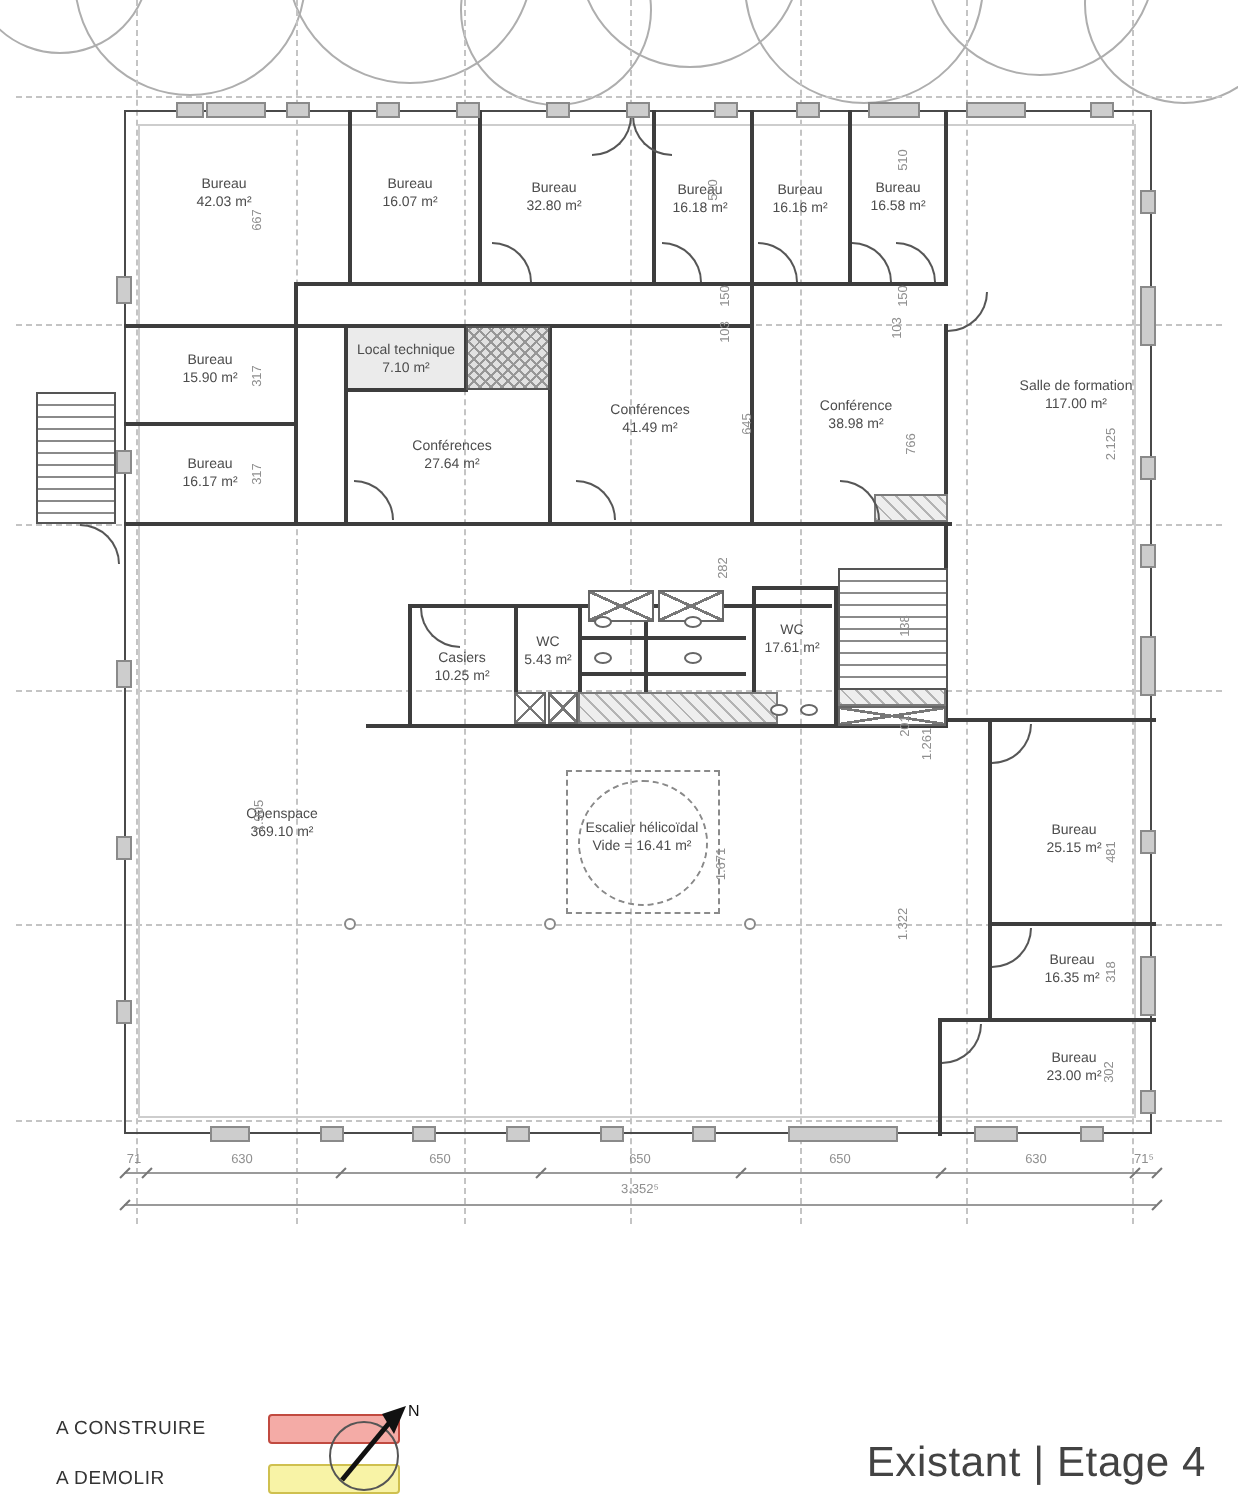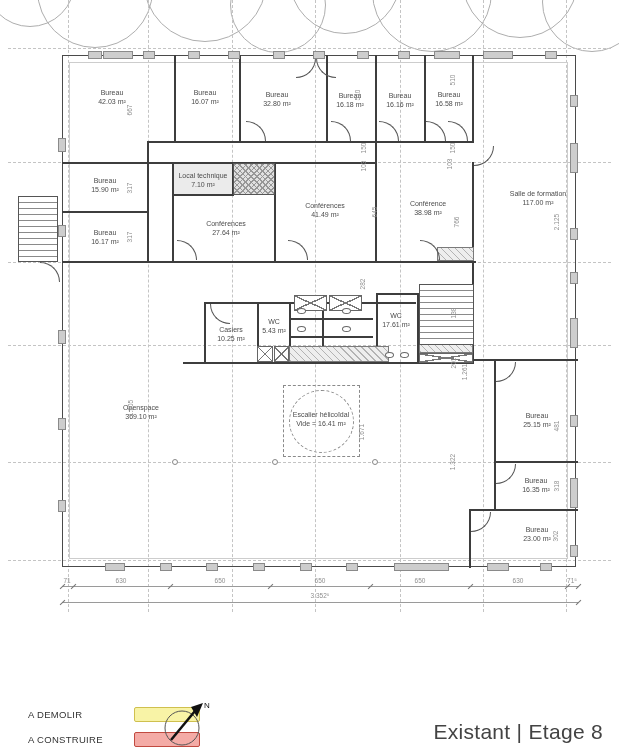--- a/index.html
+++ b/index.html
@@ -302,30 +302,30 @@
       <div class="dim" style="left: 518px; top: 580px;">630</div>
       <div class="dim" style="left: 572px; top: 580px;">71⁵</div>
       <div class="dimline" style="left: 62px; top: 602px; width: 516px;"></div>
       <div class="tick" style="left: 59px; top: 602px;"></div>
       <div class="tick" style="left: 575px; top: 602px;"></div>
       <div class="dim" style="left: 320px; top: 595px;">3.352⁵</div>
     </div>
 
   <div id="legend">
       <div class="lrow">
+        <span class="llabel">A CONSTRUIRE</span>
+        <span class="lswatch" style="background: rgb(244, 171, 166); border-color: rgb(193, 74, 64);"></span>
+      </div>
+      <div class="lrow">
         <span class="llabel">A DEMOLIR</span>
         <span class="lswatch" style="background: rgb(248, 243, 166); border-color: rgb(207, 192, 79);"></span>
-      </div>
-      <div class="lrow">
-        <span class="llabel">A CONSTRUIRE</span>
-        <span class="lswatch" style="background: rgb(244, 171, 166); border-color: rgb(193, 74, 64);"></span>
       </div>
     </div>
 
   <svg id="north" width="60" height="52" viewBox="0 0 60 52">
     <circle cx="26" cy="30" r="17" fill="none" stroke="#555" stroke-width="1"></circle>
     <line x1="15" y1="42" x2="39" y2="13" stroke="#111" stroke-width="2.5"></line>
     <polygon points="35,9 47,5 41,19" fill="#111"></polygon>
     <text x="48" y="10" font-size="8" fill="#111">N</text>
   </svg>
 
-  <div id="title">Existant | Etage 8</div>
+  <div id="title">Existant | Etage 4</div>
 </div>
 
 </body></html>

